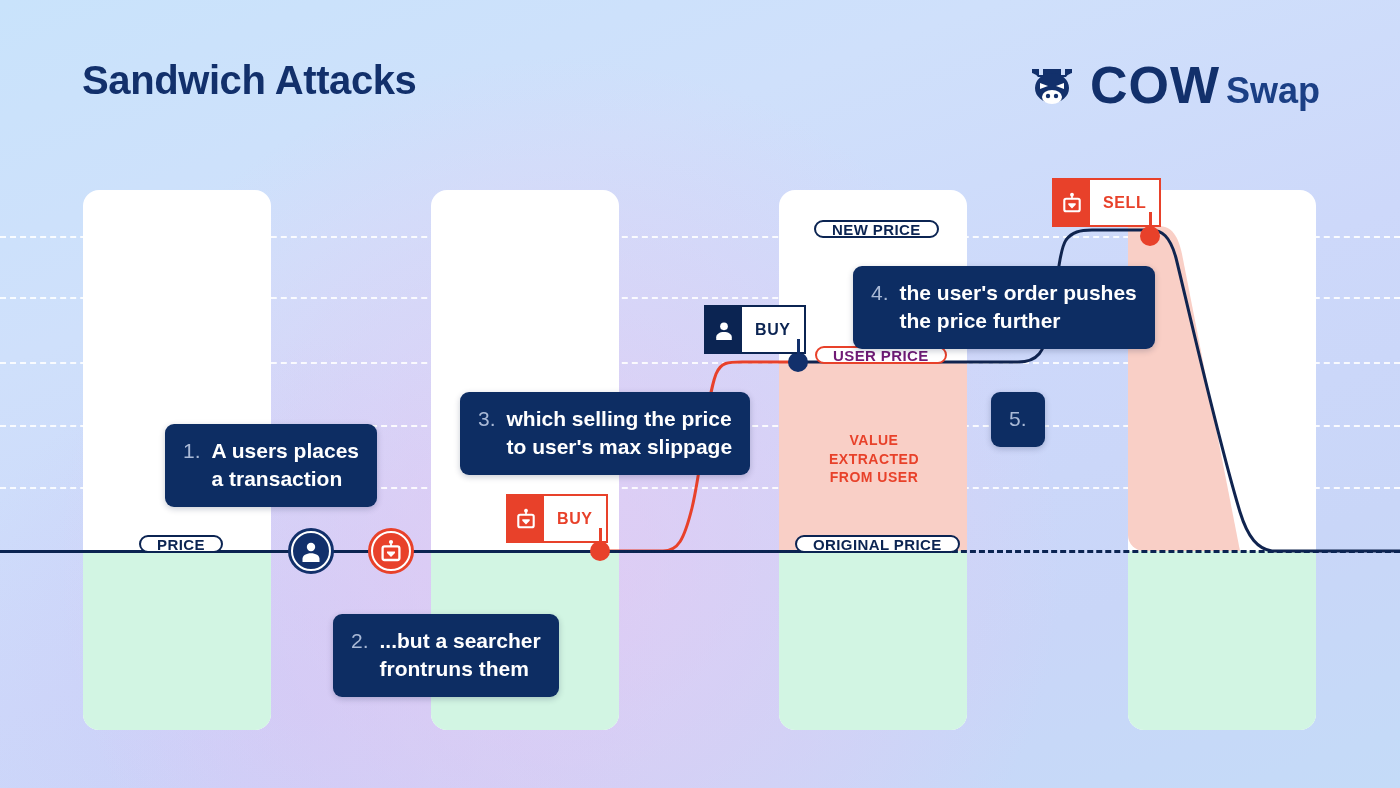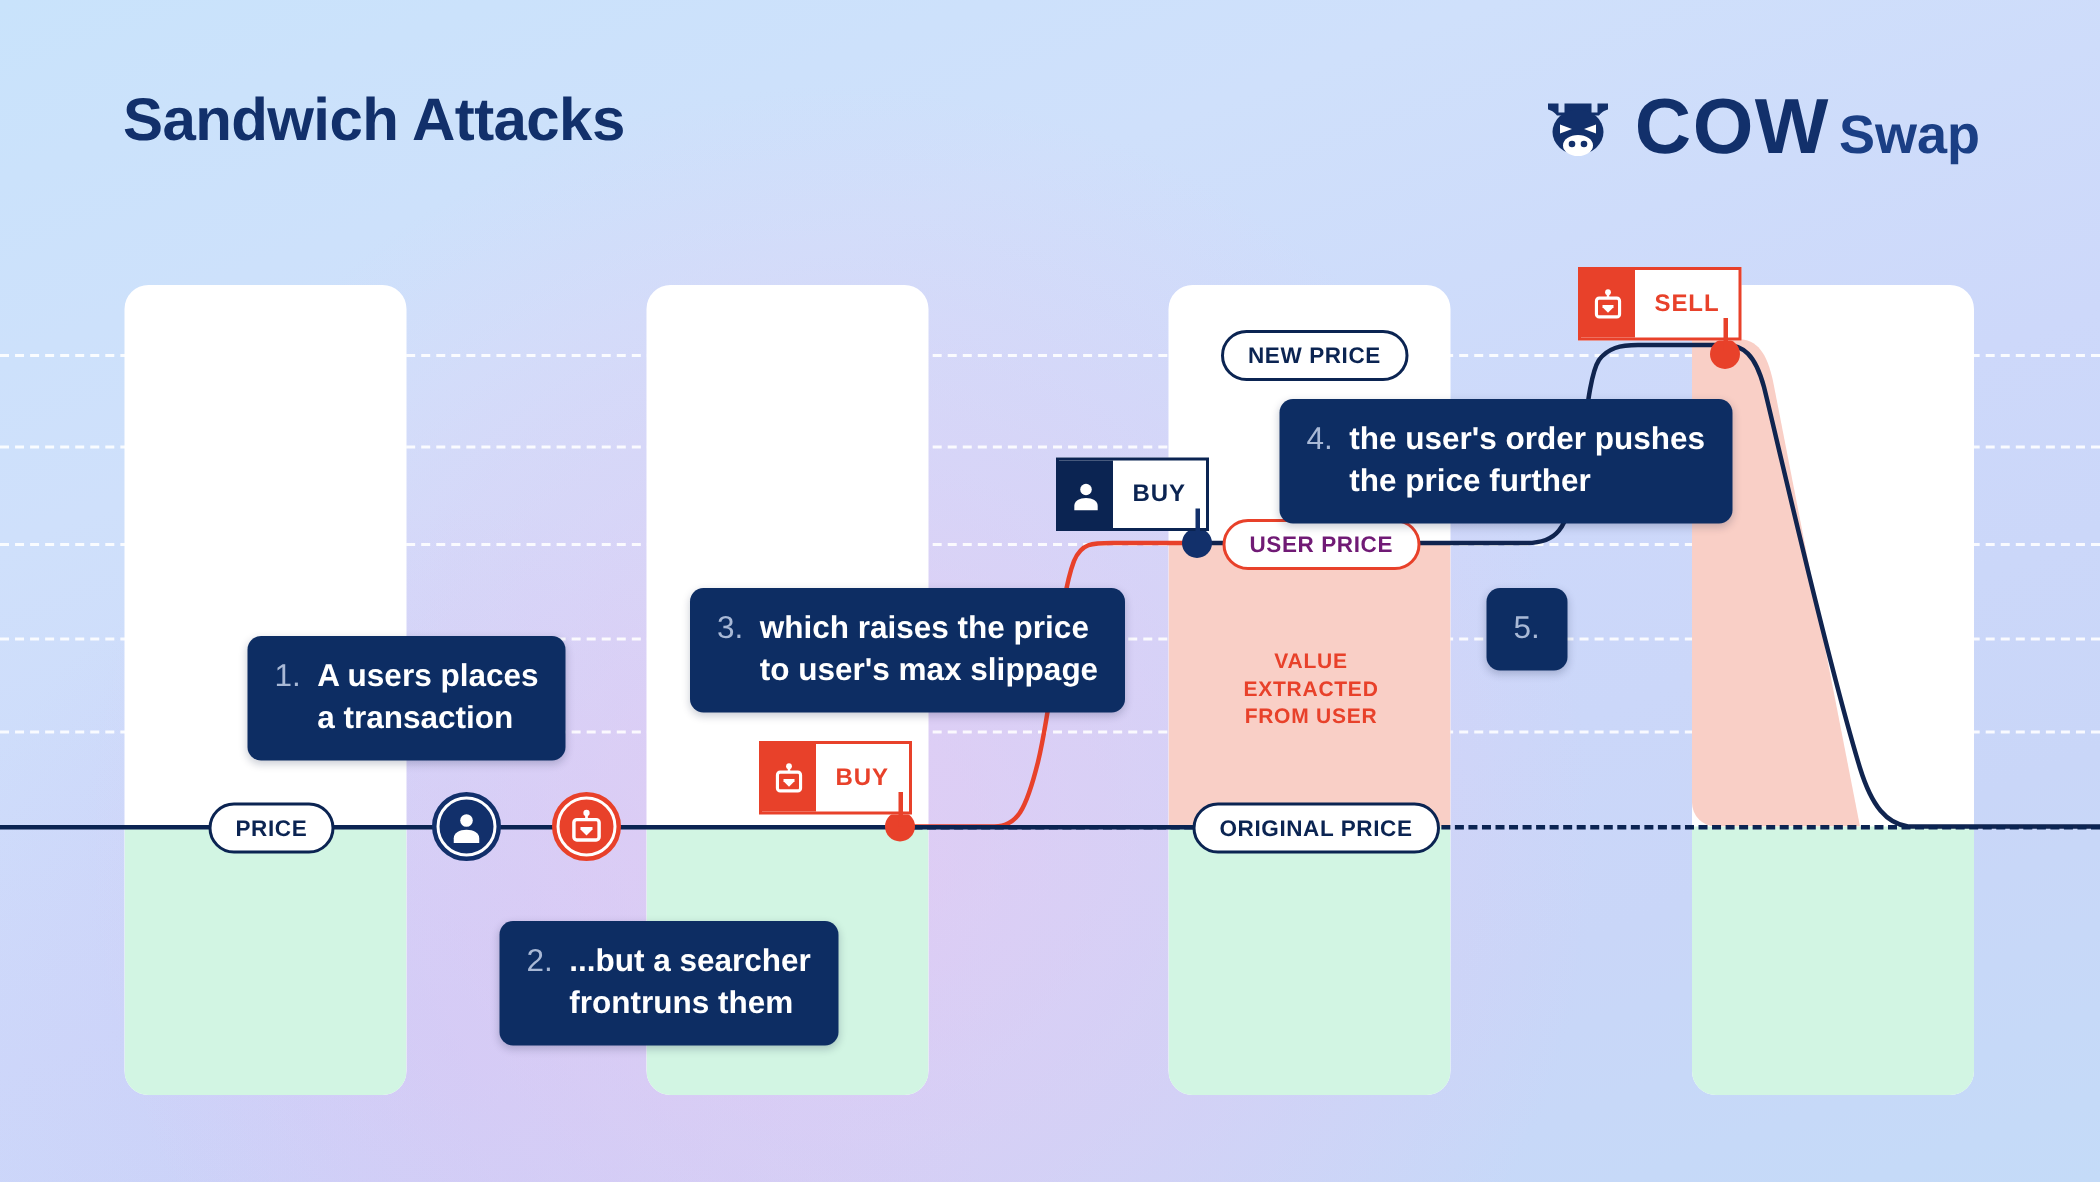--- a/index.html
+++ b/index.html
@@ -55,21 +55,21 @@
   .pill {
     position: absolute;
     display: flex; align-items: center; justify-content: center;
     background: #ffffff;
     border: 2.5px solid #0b2452;
     border-radius: 999px;
     color: #0b2452;
     font-weight: 700;
     font-size: 15px;
     letter-spacing: 0.4px;
-    height: 34px;
+    height: 18px;
     padding: 0 16px;
     white-space: nowrap;
   }
   .pill.red { border-color: #e8412a; color: #701a75; }
 
   
   .callout {
     position: absolute;
     display: flex;
     align-items: flex-start;
@@ -309,21 +309,21 @@
         <span class="txt">A users places
 a transaction</span>
       </div>
       <div class="callout" style="left: 333px; top: 614px;">
         <span class="num">2.</span>
         <span class="txt">...but a searcher
 frontruns them</span>
       </div>
       <div class="callout" style="left: 460px; top: 392px;">
         <span class="num">3.</span>
-        <span class="txt">which raises the price
+        <span class="txt">which selling the price
 to user's max slippage</span>
       </div>
       <div class="callout" style="left: 853px; top: 266px;">
         <span class="num">4.</span>
         <span class="txt">the user's order pushes
 the price further</span>
       </div>
       <div class="callout" style="left: 991px; top: 392px;">
         <span class="num">5.</span>
       </div>

